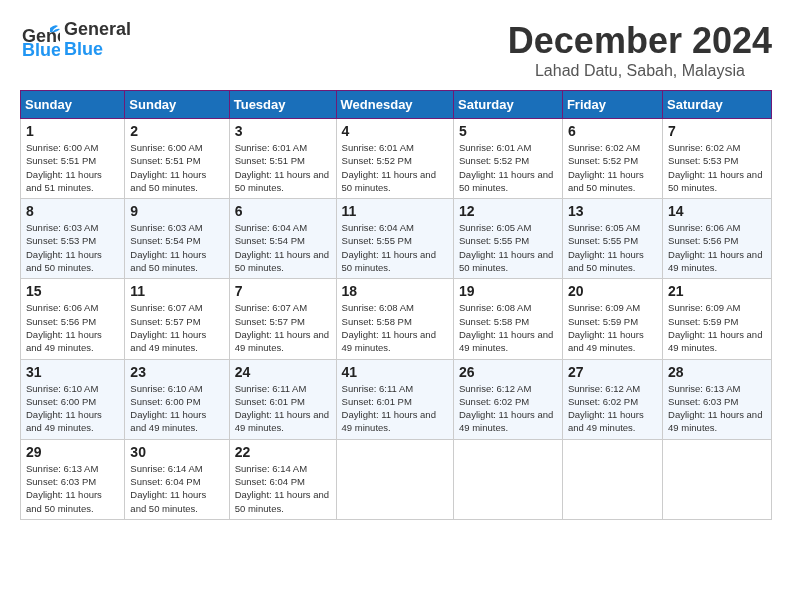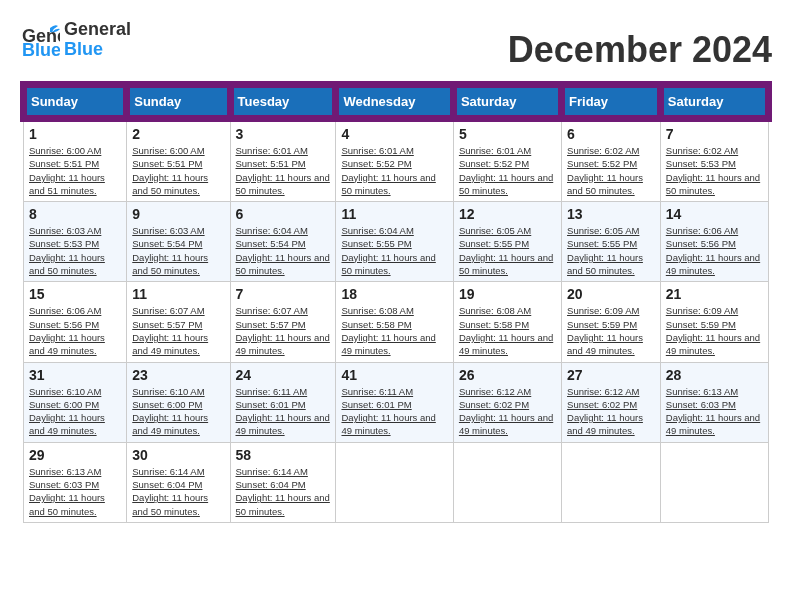--- a/index.html
+++ b/index.html
@@ -16,21 +16,20 @@
       align-items: flex-start;
       margin-bottom: 10px;
     }
     .logo {
       display: flex;
       align-items: center;
       gap: 4px;
     }
     .title-section {
       text-align: center;
-      margin-top: 9px;
     }
     .month-title {
       font-size: 36px;
       font-weight: bold;
       color: #333;
     }
     .location-title {
       font-size: 16px;
       color: #555;
     }
@@ -39,21 +38,21 @@
       border-collapse: collapse;
       font-size: 10.5px;
     }
     thead tr th {
       background-color: #1a6fba;
       color: white;
       padding: 6px 4px;
       text-align: left;
       font-size: 13px;
       font-weight: bold;
-      border: 7px solid #701a75;
+      border: 1px solid #701a75;
       margin-left: 42px;
     }
     tbody tr td {
       border: 1px solid #ccc;
       padding: 4px 5px;
       vertical-align: top;
       min-height: 80px;
     }
     tbody tr:nth-child(odd) td {
       background-color: #ffffff;
@@ -65,21 +64,20 @@
       font-size: 14px;
       font-weight: bold;
       color: #222;
       display: block;
       margin-bottom: 2px;
     }
     .day-info {
       font-size: 9.5px;
       color: #333;
       line-height: 1.4;
-      text-decoration: underline;
     }
     td.empty {
       background-color: #f9f9f9;
     }
   </style>
 </head>
 <body>
 
 <div class="header-section">
   <div class="logo">
@@ -89,20 +87,21 @@
 
       <path d="M30 8 Q35 4 38 6 Q34 8 32 12 Q36 8 40 9 Q36 13 30 12 Z" fill="#2196F3"></path>
     </svg>
     <div style="display:flex;flex-direction:column;line-height:1.1;">
       <span style="font-size:18px;font-weight:bold;color:#333;">General</span>
       <span style="font-size:18px;font-weight:bold;color:#2196F3;">Blue</span>
     </div>
   </div>
   <div class="title-section">
     <div class="month-title">December 2024</div>
+    <div class="location-title">Lahad Datu, Sabah, Malaysia</div>
   </div>
 </div>
 
 <table>
   <thead>
     <tr>
     <th>Sunday</th>
         <th>Sunday</th>
         <th>Tuesday</th>
         <th>Wednesday</th>
@@ -355,21 +354,21 @@
       </td>
         <td>
         <span class="day-number">30</span>
         <div class="day-info">
           Sunrise: 6:14 AM<br>
           Sunset: 6:04 PM<br>
           Daylight: 11 hours and 50 minutes.
         </div>
       </td>
         <td>
-        <span class="day-number">58</span>
+        <span class="day-number">22</span>
         <div class="day-info">
           Sunrise: 6:14 AM<br>
           Sunset: 6:04 PM<br>
           Daylight: 11 hours and 50 minutes.
         </div>
       </td>
         <td class="empty"></td>
         <td class="empty"></td>
         <td class="empty"></td>
         <td class="empty"></td>

